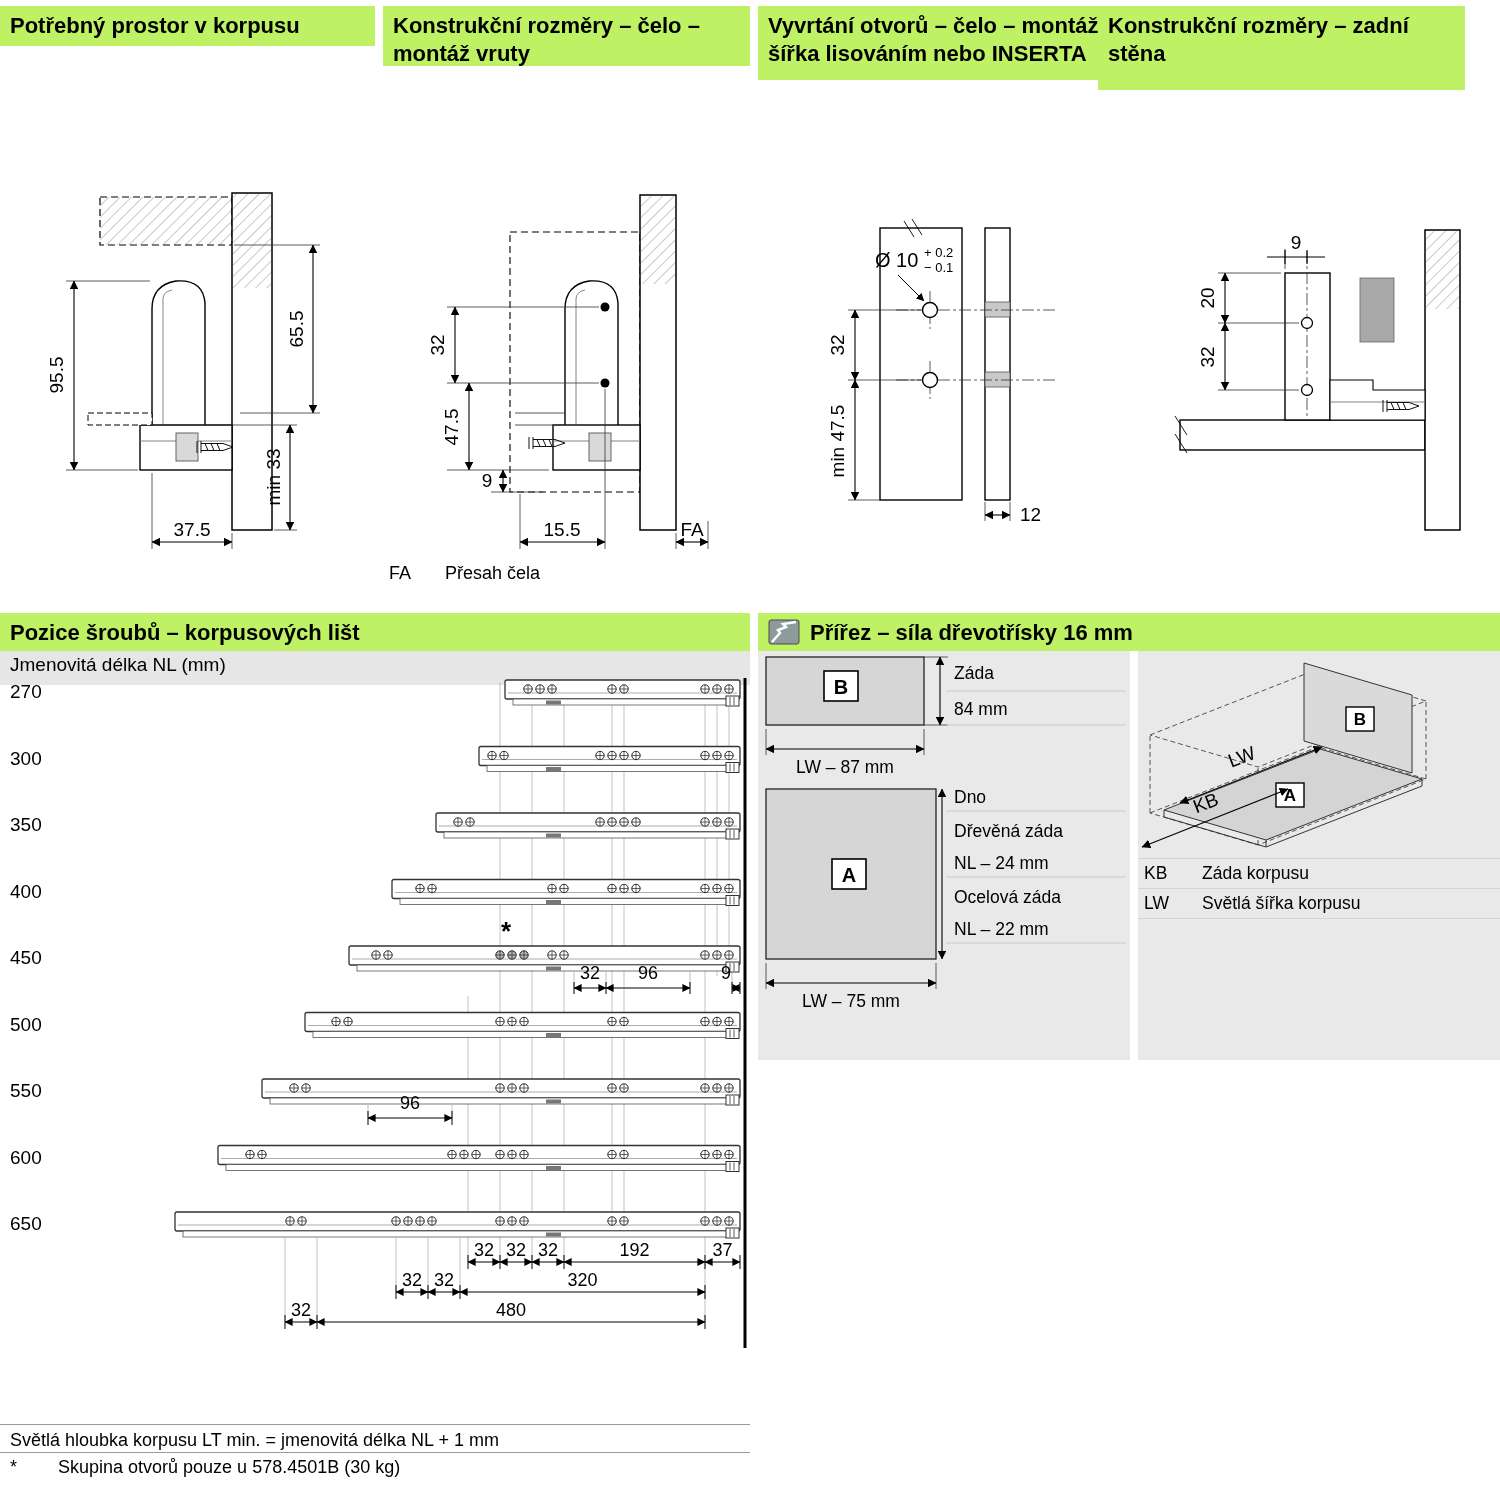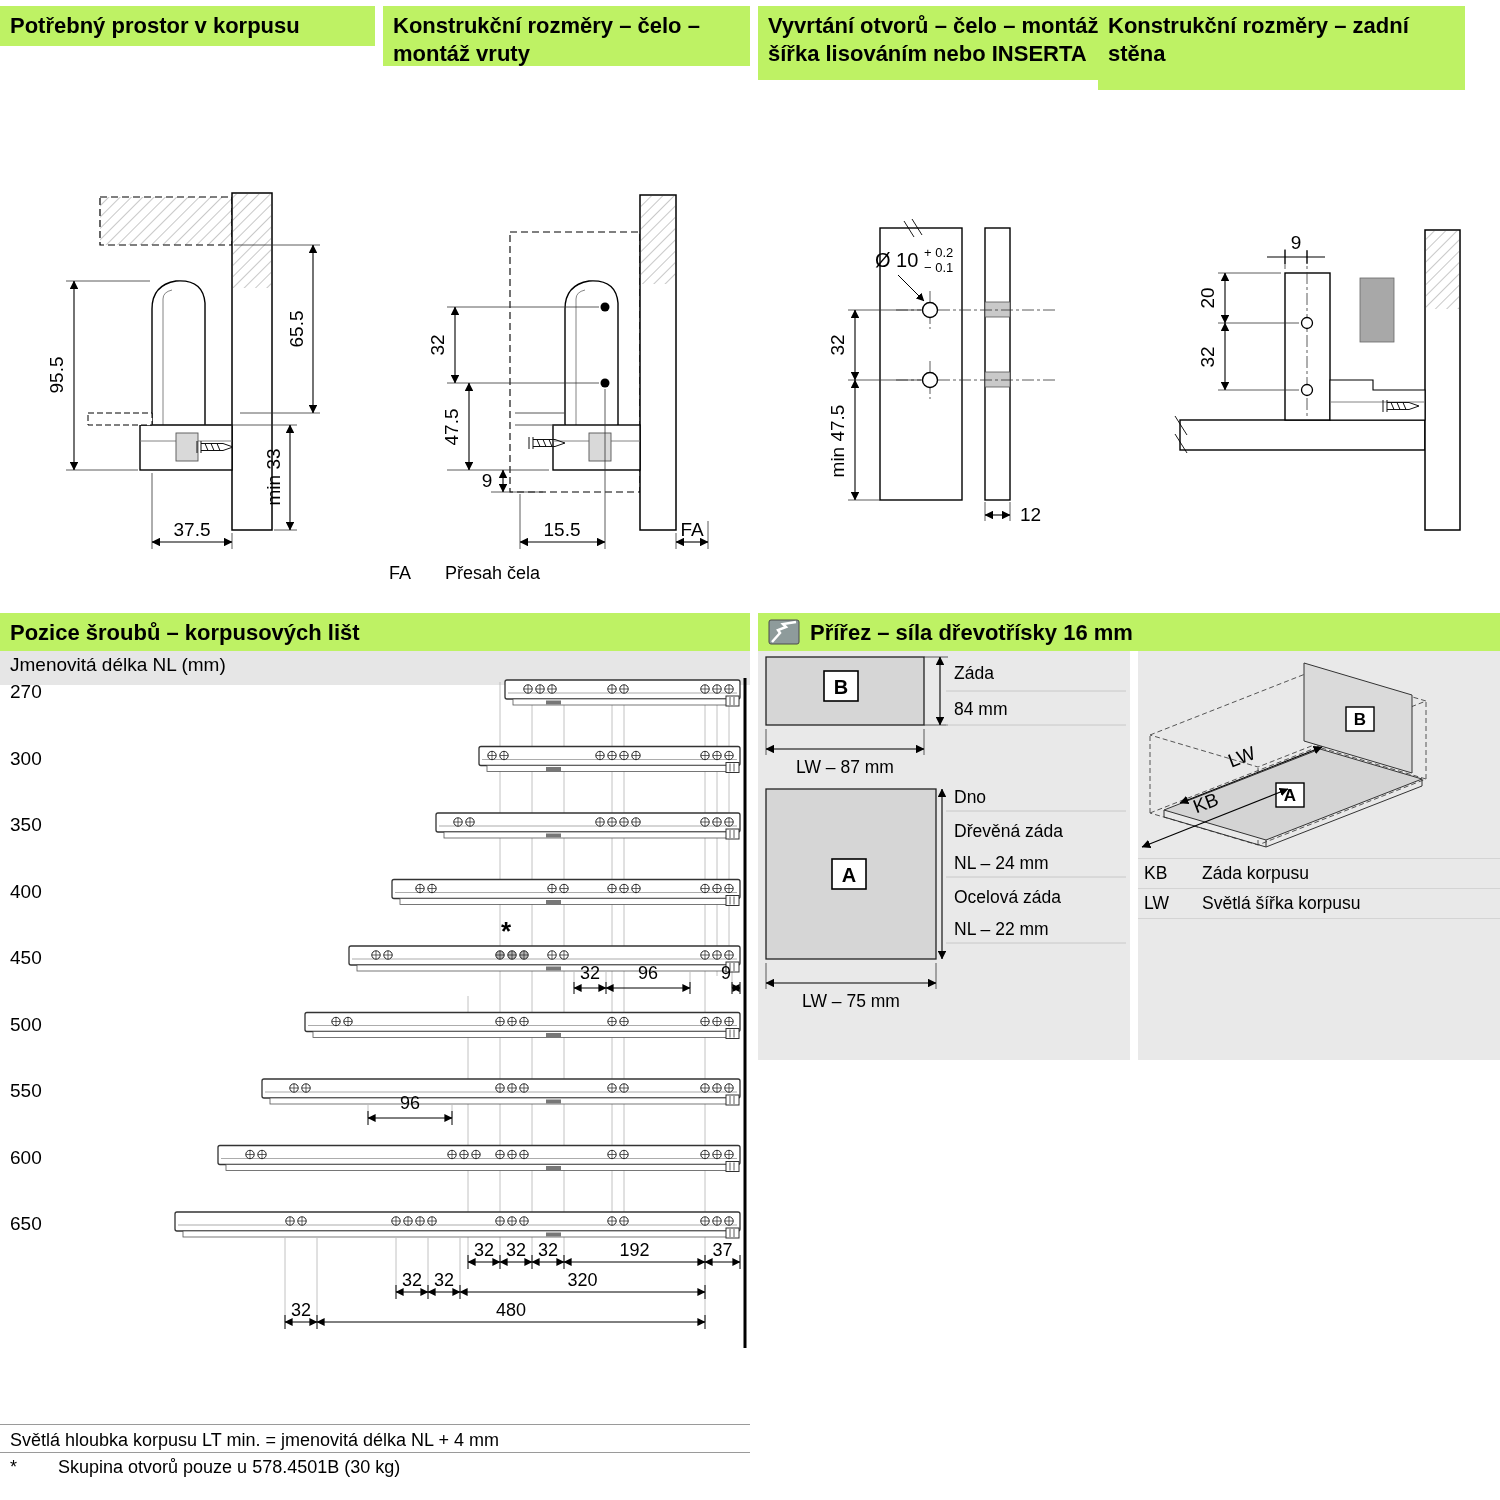--- a/index.html
+++ b/index.html
@@ -691,16 +691,16 @@
       <span class="legend-key">KB</span>
       <span>Záda korpusu</span>
     </div>
   <div class="legend-row">
       <span class="legend-key">LW</span>
       <span>Světlá šířka korpusu</span>
     </div>
 </div>
 
 <div class="footer-line" style="top:1424px"></div>
-<div class="footer-text" style="left:10px;top:1430px">Světlá hloubka korpusu LT min. = jmenovitá délka NL + 4 mm</div>
+<div class="footer-text" style="left:10px;top:1430px">Světlá hloubka korpusu LT min. = jmenovitá délka NL + 1 mm</div>
 <div class="footer-line" style="top:1452px"></div>
 <div class="footer-text" style="left:10px;top:1457px">*</div>
 <div class="footer-text" style="left:58px;top:1457px">Skupina otvorů pouze u 578.4501B (30 kg)</div>
 
 </body></html>

